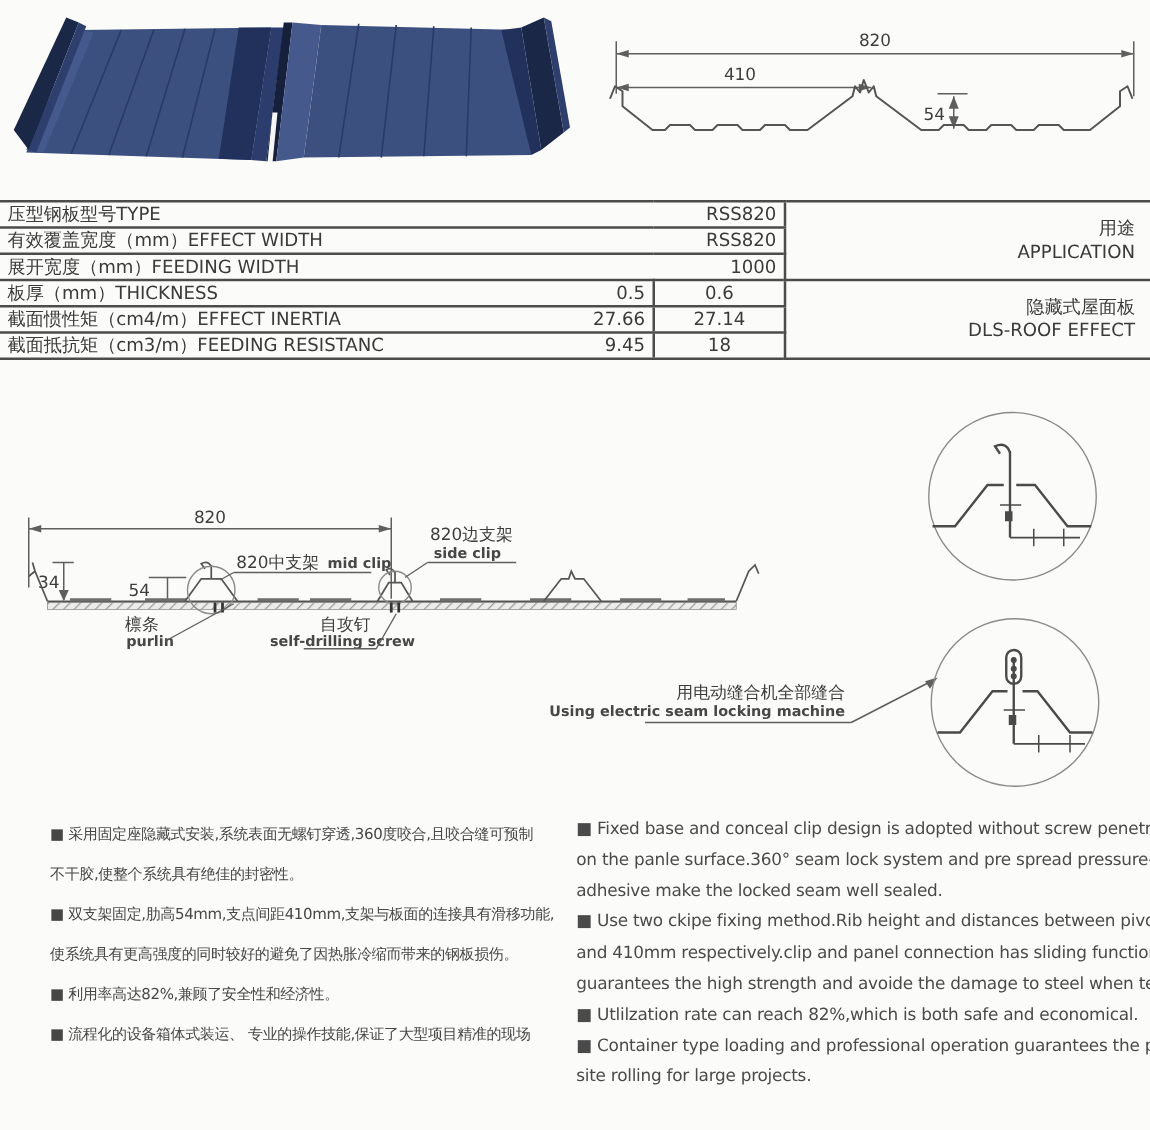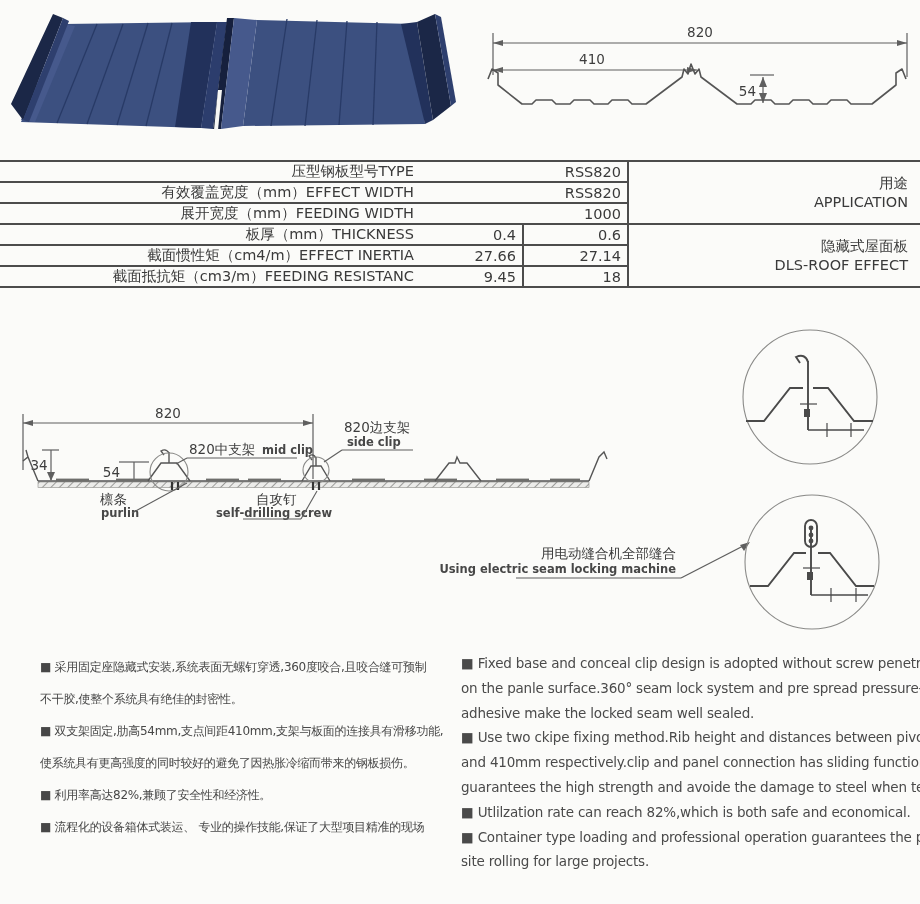--- a/index.html
+++ b/index.html
@@ -11,25 +11,25 @@
   }
   .abs{position:absolute;}
   
   #spec-table{
     position:absolute;left:0;top:160px;width:920px;
     border-collapse:collapse;table-layout:fixed;
   }
   #spec-table td{
     height:19px;padding:0 6px;font-size:14.5px;color:#3a3a3a;
     border-bottom:2px solid #4c4c4c;vertical-align:middle;
-    white-space:nowrap;overflow:hidden;text-align:right;
+    white-space:nowrap;overflow:hidden;
   }
   #spec-table tr.first td{border-top:2px solid #4c4c4c;}
   #spec-table td.val{text-align:right;}
-  #spec-table td.div-left{border-left:2px solid #4c4c4c;}
+  #spec-table td.div-left{border-left:2px solid #4c4c4c;text-align:center;}
   #spec-table td.right-sec{
     border-left:2px solid #4c4c4c;text-align:right;
     padding:0 12px 0 6px;line-height:1.3;font-size:14.5px;color:#3a3a3a;
   }
   
   .zh-col{position:absolute;left:8px;top:651px;width:452px;color:#474747;}
   .zh-col .line{
     font-size:12px;line-height:32px;height:32px;
     white-space:nowrap;overflow:hidden;letter-spacing:-0.3px;margin-left:32px;
   }
@@ -129,21 +129,21 @@
   <tr>
     <td>有效覆盖宽度（mm）EFFECT WIDTH</td>
     <td class="val" colspan="2">RSS820</td>
   </tr>
   <tr>
     <td>展开宽度（mm）FEEDING WIDTH</td>
     <td class="val" colspan="2">1000</td>
   </tr>
   <tr>
     <td>板厚（mm）THICKNESS</td>
-    <td class="val">0.4</td>
+    <td class="val">0.5</td>
     <td class="val div-left">0.6</td>
     <td class="right-sec" rowspan="3">
       <div>隐藏式屋面板</div>
       <div>DLS-ROOF EFFECT</div>
     </td>
   </tr>
   <tr>
     <td>截面惯性矩（cm4/m）EFFECT INERTIA</td>
     <td class="val">27.66</td>
     <td class="val div-left">27.14</td>

